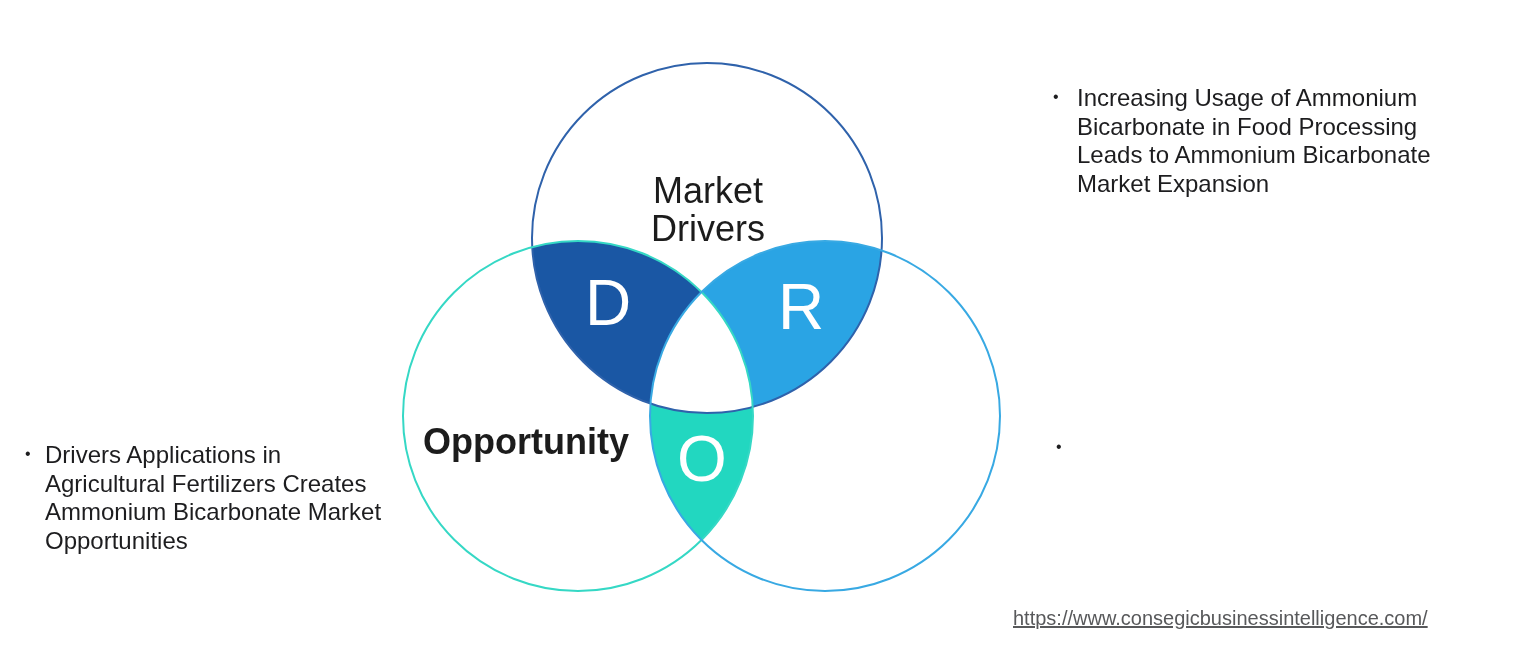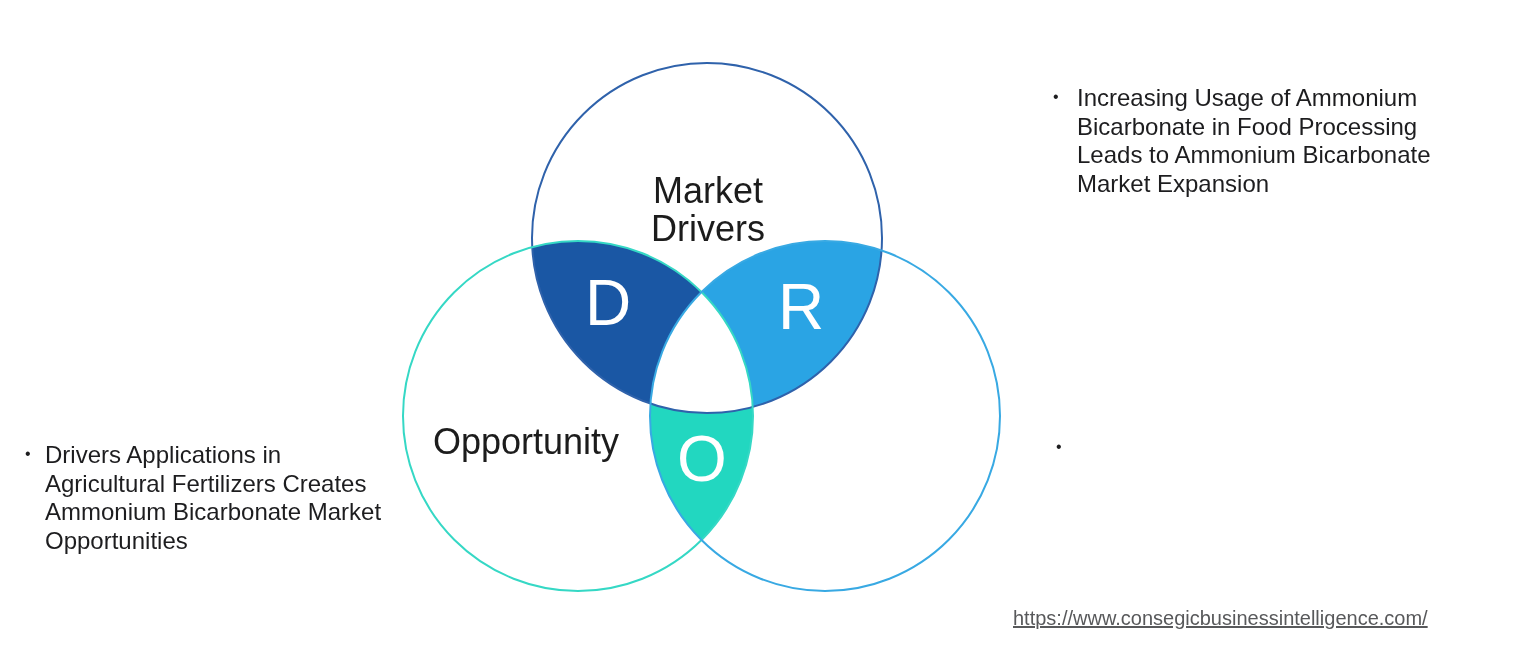--- a/index.html
+++ b/index.html
@@ -87,21 +87,21 @@
       </g>
     </g>
 
     <circle cx="707" cy="238" r="175" fill="none" stroke-width="2" stroke="#2f62ab"></circle>
     <circle cx="578" cy="416" r="175" fill="none" stroke-width="2" stroke="#35d8c5"></circle>
     <circle cx="825" cy="416" r="175" fill="none" stroke-width="2" stroke="#38a9e3"></circle>
   </svg>
 
   <div class="vlabel" style="left:708px; top:142px; width:150px;margin-top:30px;">Market Drivers</div>
 
-  <div class="vlabel" style="left:526px; top:423px; white-space:nowrap;">Opportunity</div>
+  <div class="vlabel" style="left:526px; top:423px; white-space:nowrap;font-weight:bold;">Opportunity</div>
 
 
   <div class="letter" style="left:608px; top:303px;">D</div>
 
   <div class="letter" style="left:801px; top:307px;">R</div>
 
   <div class="letter" style="left:702px; top:459px;">O</div>
 
   <div class="bullet" style="left:1053px; top:84px; width:420px;">
     <span class="dot" style="width:24px;">•</span>

